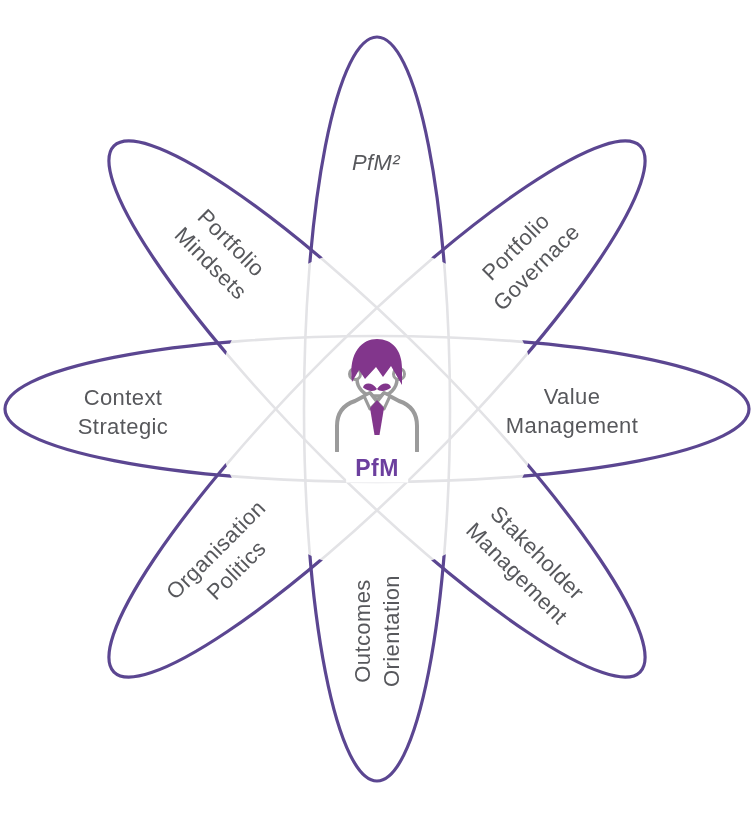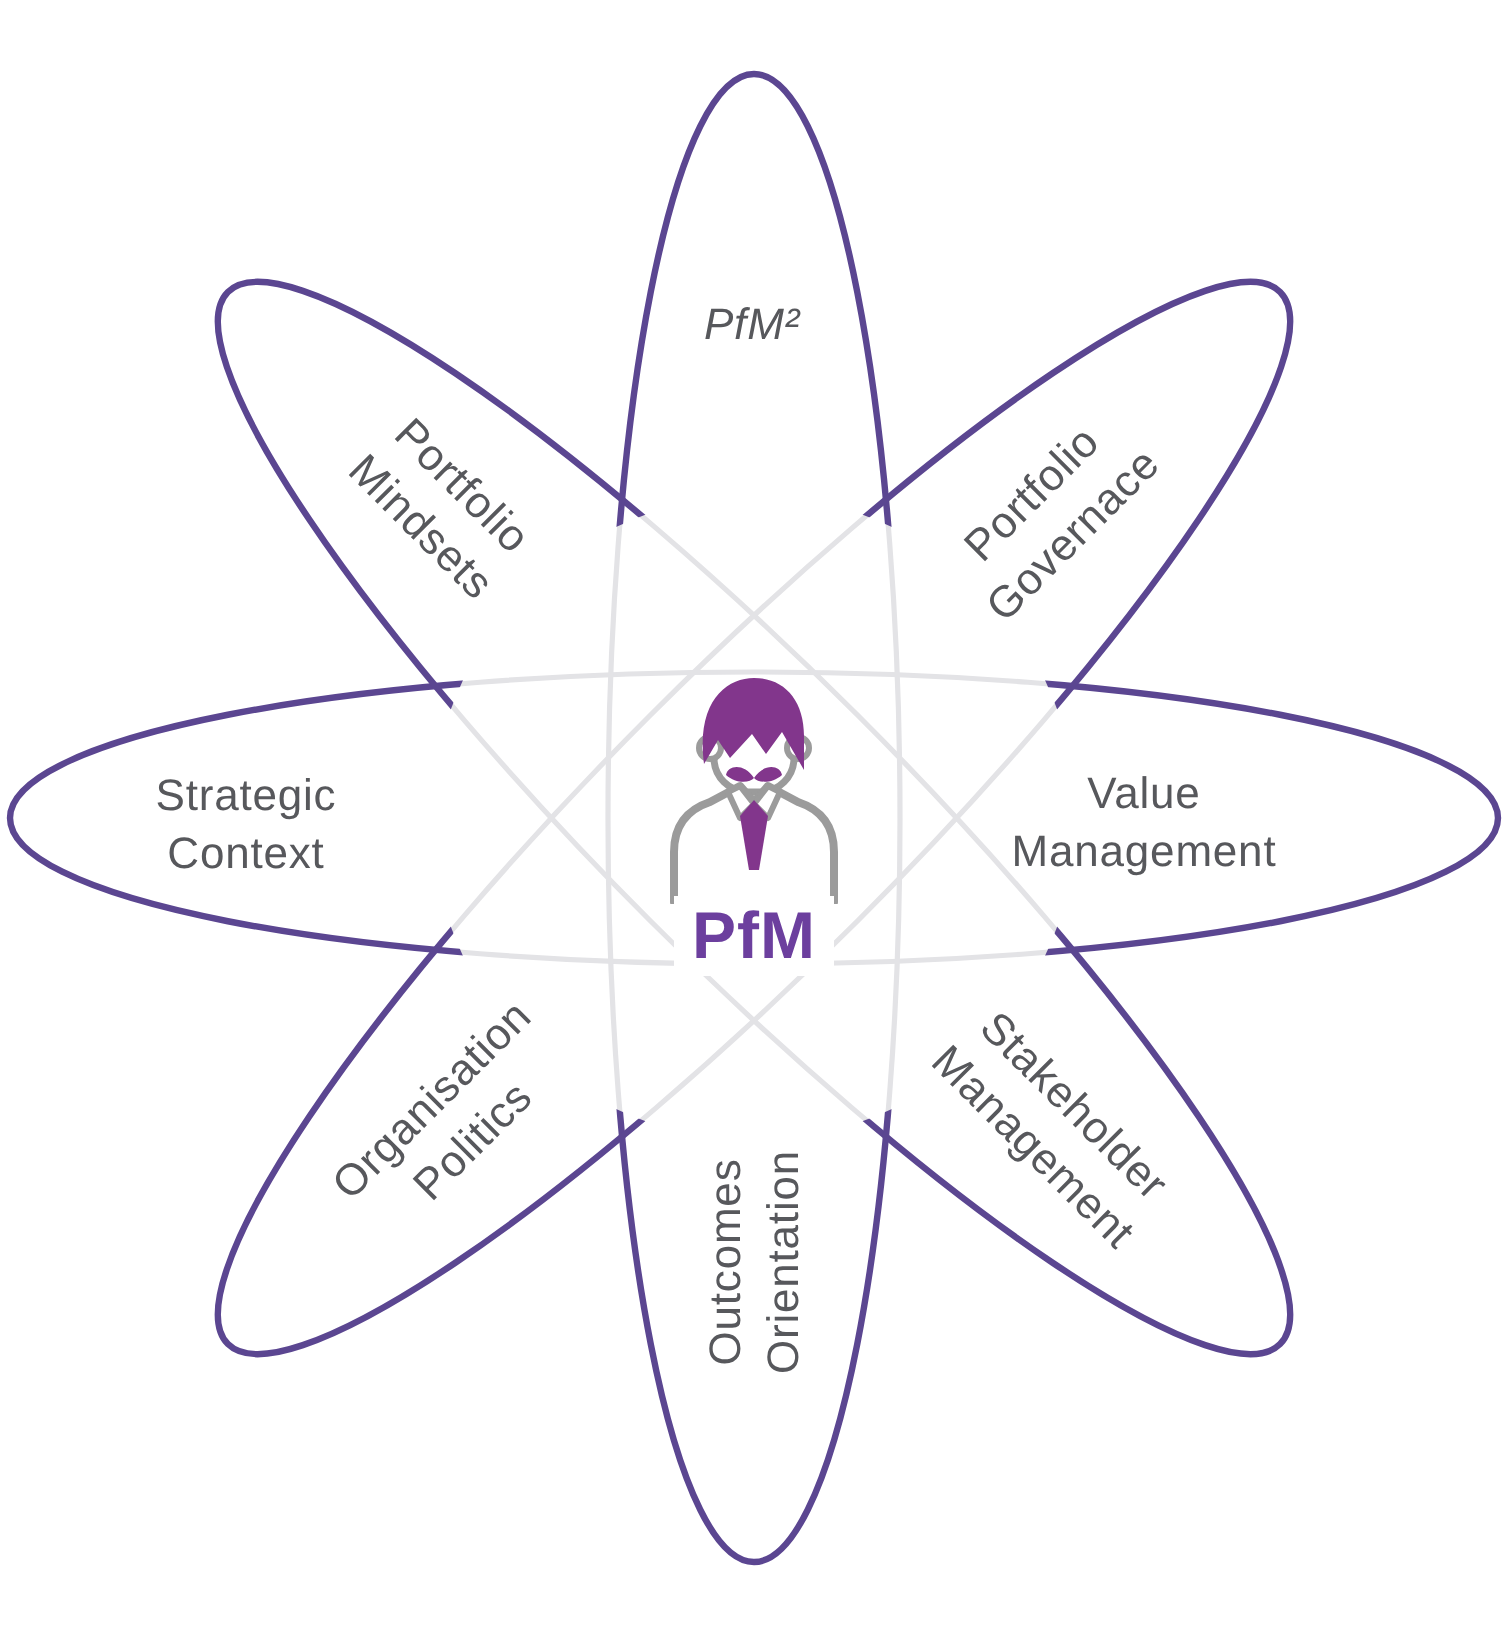--- a/index.html
+++ b/index.html
@@ -19,21 +19,21 @@
   }
   svg.petals{position:absolute;left:0;top:0;}
   .inner-ellipse{fill:none;stroke:var(--c-inner);stroke-width:2.6;}
   .outer-ellipse{fill:none;stroke:var(--c-petal);stroke-width:3.2;}
   svg.person{position:absolute;left:328px;top:336px;width:98px;height:116px;}
   .p-fill-accent{fill:var(--c-accent);}
   .p-stroke{fill:#fff;stroke:var(--c-line);stroke-linejoin:round;stroke-linecap:round;}
   .center-label{
     position:absolute;left:377px;top:468px;
     transform:translate(-50%,-50%);
-    font-size:33px;font-weight:bold;letter-spacing:.5px;
+    font-size:23px;font-weight:bold;letter-spacing:.5px;
     color:var(--c-center);background:var(--c-bg);padding:1px 9px;
   }
   .petal-label{
     position:absolute;text-align:center;
     font-size:22px;line-height:29px;letter-spacing:.4px;
     color:var(--c-text);white-space:nowrap;
   }
   .petal-label span{display:block;}
   .pl-top            {left:376px;top:162px;transform:translate(-50%,-50%);font-style:italic;}
   .pl-top-right      {left:526px;top:257px;transform:translate(-50%,-50%) rotate(-45deg);}
@@ -106,21 +106,21 @@
   </div>
   <div class="petal-label pl-bottom">
     <span>Outcomes</span>
     <span>Orientation</span>
   </div>
   <div class="petal-label pl-bottom-left">
     <span>Organisation</span>
     <span>Politics</span>
   </div>
   <div class="petal-label pl-left">
+    <span>Context</span>
     <span>Strategic</span>
-    <span>Context</span>
   </div>
   <div class="petal-label pl-top-left">
     <span>Portfolio</span>
     <span>Mindsets</span>
   </div>
 
 </div>
 
 </body></html>

